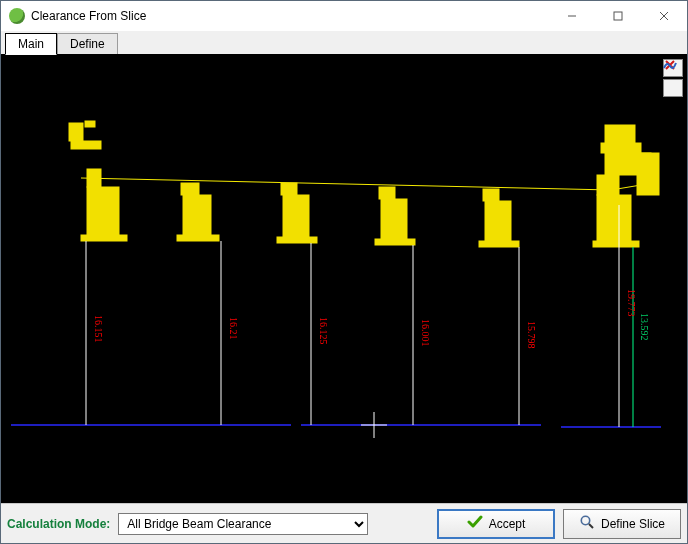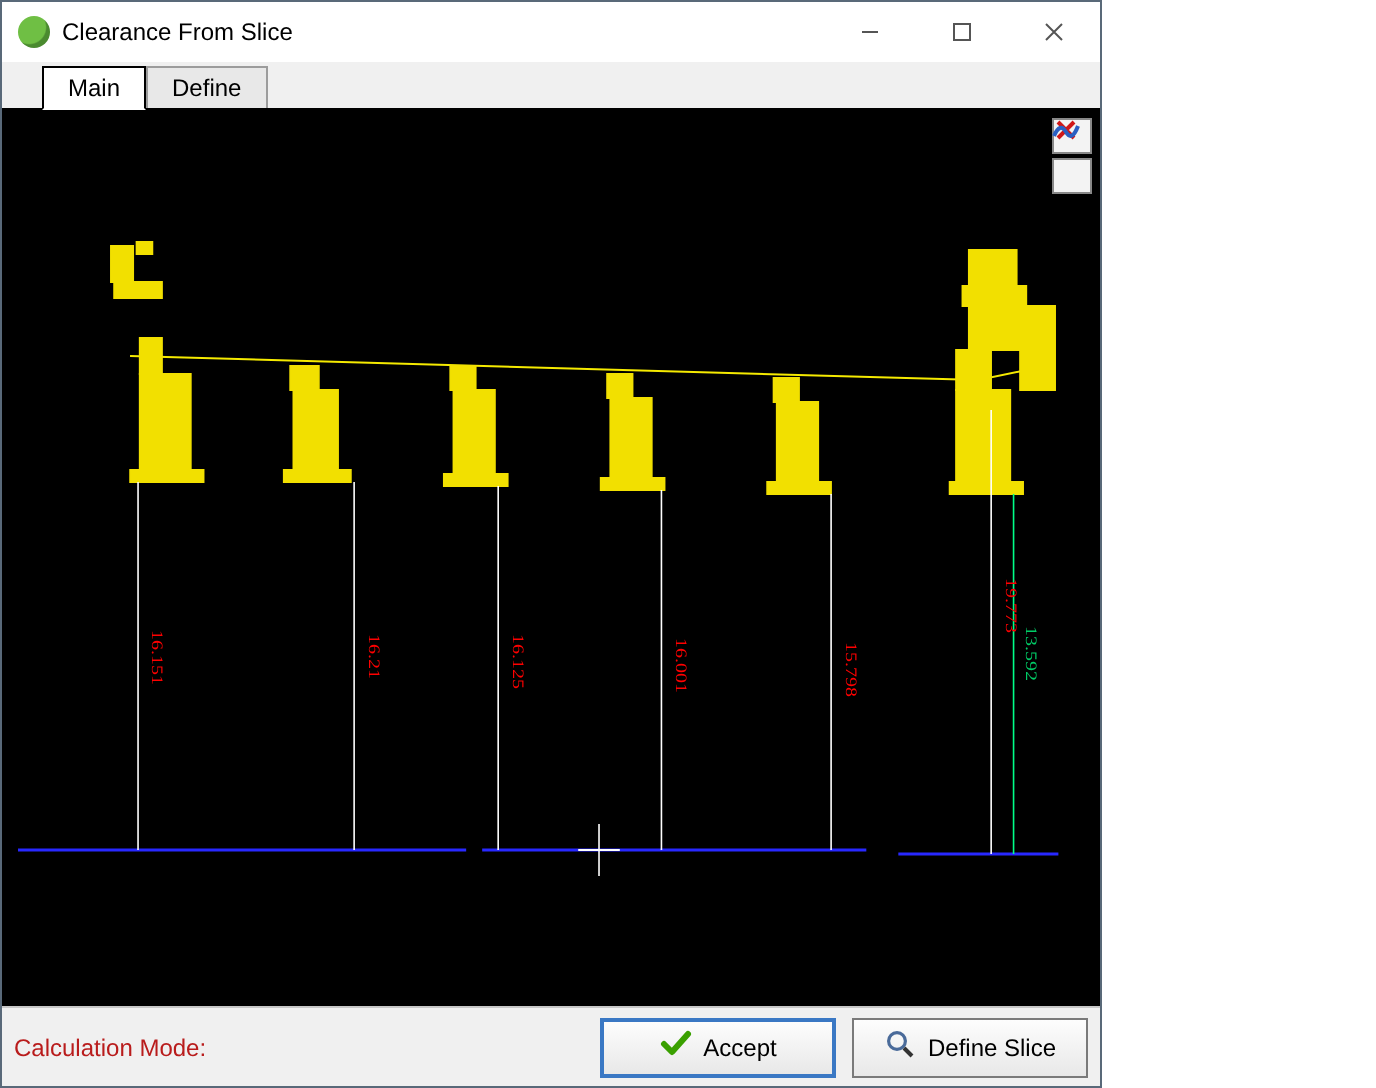--- a/index.html
+++ b/index.html
@@ -1,38 +1,38 @@
 <!DOCTYPE html>
 <html><head>
 <meta charset="utf-8">
 <style>
   * { box-sizing: border-box; }
   html, body { margin: 0; padding: 0; font-family: "Segoe UI", Tahoma, sans-serif; font-size: 12px; }
-  .window { width: 551px; height: 544px; border: 1px solid #596979; background: #fff; display: flex; flex-direction: column; justify-content: flex-end; }
+  .window { width: 688px; height: 544px; border: 1px solid #596979; background: #fff; display: flex; flex-direction: column; justify-content: flex-end; }
   
   .titlebar { height: 30px; background: #fff; display: flex; align-items: center; padding-left: 8px; }
   .app-icon { width: 16px; height: 16px; border-radius: 50%; background: radial-gradient(circle at 35% 35%, #6fbf44 0 55%, #4a8a2f 60% 100%); margin-right: 6px; }
   .title-text { flex: 1; color: #000; font-size: 12px; }
   .win-buttons { display: flex; height: 100%; }
   .win-btn { width: 46px; display: flex; align-items: center; justify-content: center; color: #444; }
   .win-btn svg { width: 10px; height: 10px; stroke: #555; stroke-width: 1; fill: none; }
   
-  .tabstrip { height: 24px; background: #f0f0f0; display: flex; align-items: flex-end; border-bottom: 1px solid #000; padding-left: 20px; gap: 0; }
+  .tabstrip { height: 24px; background: #f0f0f0; display: flex; align-items: flex-end; border-bottom: 1px solid #000; padding-left: 4px; gap: 0; }
   .tab { padding: 3px 12px 3px 12px; border: 1px solid #9c9c9c; border-bottom: none; background: #e8e8e8; font-size: 12px; position: relative; }
   .tab.active { background: #fff; border: 1px solid #000; border-bottom: 1px solid #fff; margin-bottom: -1px; z-index: 2; }
   
   .canvas-wrap { flex: 1; position: relative; background: #000; }
   .canvas-wrap svg { position: absolute; inset: 0; width: 100%; height: 100%; }
   .side-tools { position: absolute; right: 4px; top: 4px; display: flex; flex-direction: column; gap: 2px; }
   .tool-btn { width: 20px; height: 18px; background: #f3f3f3; border: 1px solid #888; display: flex; align-items: center; justify-content: center; }
   .tool-btn svg { width: 14px; height: 12px; }
   .meas-label { font: 10px "Segoe UI"; }
   
   .bottombar { height: 40px; border-top: 1px solid #c8c8c8; background: #f0f0f0; display: flex; align-items: center; padding: 0 6px; gap: 8px; }
-  .mode-label { font-size: 12px; color: #b91c1c; white-space: nowrap; }
+  .mode-label { font-size: 12px; color: #15803d; white-space: nowrap; font-weight: bold; }
   .mode-select { height: 22px; width: 250px; border: 1px solid #7a7a7a; background: #fff; font-size: 12px; padding: 0 4px; }
   .spacer { flex: 1; }
   .action-btn { height: 30px; width: 118px; border: 1px solid #7a7a7a; background: linear-gradient(#fdfdfd,#e8e8e8); display: flex; align-items: center; justify-content: center; gap: 6px; font-size: 12px; }
   .action-btn.primary { border: 2px solid #3a78c4; }
   .action-btn svg { width: 16px; height: 16px; }
 </style>
 </head>
 <body>
 
 <div class="window">
@@ -135,20 +135,23 @@
       <div class="tool-btn">
         <svg viewBox="0 0 14 12">
             <path d="M1 9 Q4 2 7 7 T13 4" stroke="#2b5fc2" stroke-width="2" fill="none"></path>
           </svg>
       </div>
     </div>
   </div>
 
   <div class="bottombar">
     <span class="mode-label">Calculation Mode:</span>
+    <select class="mode-select">
+      <option>All Bridge Beam Clearance</option>
+    </select>
     <div class="spacer"></div>
     <button class="action-btn primary">
       <span>
         <svg viewBox="0 0 16 16">
             <path d="M2 8 L6 12 L14 3" fill="none" stroke="#3aa000" stroke-width="3" stroke-linecap="round" stroke-linejoin="round"></path>
           </svg>
       </span>
       <span>Accept</span>
     </button>
     <button class="action-btn">

